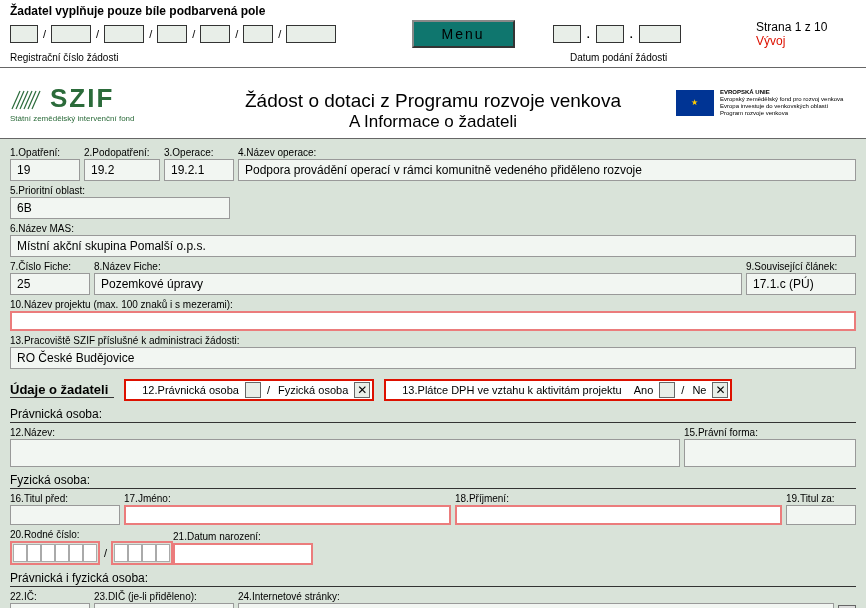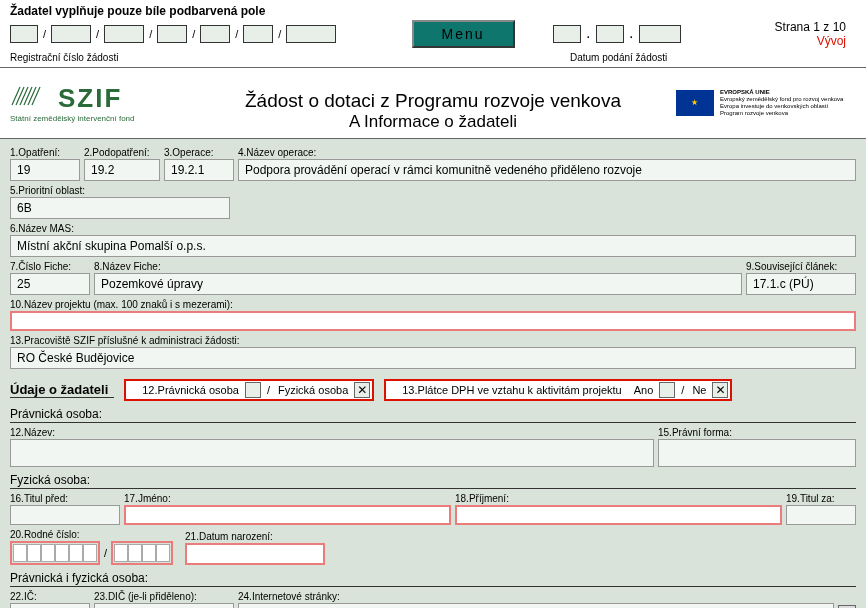--- a/index.html
+++ b/index.html
@@ -6,30 +6,30 @@
   body { font-family: Arial, sans-serif; font-size: 11px; background: #fff; width: 866px; }
   .page { width: 866px; }
   
   .top-instruction { font-weight: bold; font-size: 12px; padding: 4px 10px 2px; }
   .topbar { display: flex; align-items: center; padding: 0 10px 4px; gap: 4px; }
   .small-box { border: 1px solid #333; height: 18px; display: inline-block; background: #e8eee8; }
   .slash { padding: 0 1px; }
   .topbar-mid { flex-grow: 1; }
   .menu-btn { border: 2px outset #888; background: #0f766e; padding: 4px 28px; font-size: 14px; letter-spacing: 2px; }
   .dot { padding: 0 2px; font-weight: bold; }
-  .page-indicator { font-size: 12px; text-align: right; min-width: 100px; padding-right: 10px; }
+  .page-indicator { font-size: 12px; text-align: left; min-width: 100px; padding-right: 10px; }
   .vyvoj { color: #d10; font-size: 12px; }
   
   .under-labels { display: flex; padding: 0 10px 4px; font-size: 10px; border-bottom: 1px solid #666; }
   .reg-label { width: 280px; }
   .date-label { margin-left: 280px; }
   
   .header-band { display: flex; align-items: center; border-bottom: 1px solid #666; padding: 6px 10px; }
   .logo-block { width: 180px; }
-  .logo-main { display: flex; align-items: flex-start; gap: 14px; }
+  .logo-main { display: flex; align-items: center; gap: 6px; }
   .bars-icon svg { display: block; }
   .szif-text { font-size: 26px; font-weight: bold; letter-spacing: 2px; color: #2b6b3a; }
   .szif-sub { font-size: 8px; color: #2b6b3a; }
   .title-block { flex-grow: 1; text-align: center; margin-top: 16px; }
   .title1 { font-size: 19px; }
   .title2 { font-size: 17px; }
   .eu-block { display: flex; align-items: center; gap: 6px; width: 180px; }
   .eu-flag { width: 38px; height: 26px; background: #003494; position: relative; }
   .eu-flag::after { content: "★"; color: #fc0; font-size: 8px; position: absolute; left: 15px; top: 8px; }
   .eu-text { font-size: 6px; line-height: 1.2; }
@@ -213,21 +213,21 @@
       <span class="check">✕</span>
     </span>
   </div>
 
   <div class="sub-title">Právnická osoba:</div>
   <div class="row">
     <div class="field" style="flex:1">
           <div class="lbl">12.Název:</div>
           <div class="val" style="min-height:28px"></div>
         </div>
-    <div class="field" style="width:198px">
+    <div class="field" style="width:172px">
           <div class="lbl">15.Právní forma:</div>
           <div class="val" style="min-height:28px"></div>
         </div>
   </div>
 
   <div class="sub-title">Fyzická osoba:</div>
   <div class="row">
     <div class="field" style="width:110px">
           <div class="lbl">16.Titul před:</div>
           <div class="val"></div>
@@ -239,21 +239,21 @@
     <div class="field" style="flex:1">
           <div class="lbl">18.Příjmení:</div>
           <div class="val val-editable"></div>
         </div>
     <div class="field" style="width:70px">
           <div class="lbl">19.Titul za:</div>
           <div class="val"></div>
         </div>
   </div>
 
-  <div class="row" style="align-items:flex-end; gap:12px; margin-top:2px">
+  <div class="row" style="align-items:flex-end; gap:0; margin-top:2px">
     <div class="field">
       <div class="lbl">20.Rodné číslo:</div>
       <div class="digits-row">
         <span class="digits-wrap">
               <span class="digit-box"></span>
               <span class="digit-box"></span>
               <span class="digit-box"></span>
               <span class="digit-box"></span>
               <span class="digit-box"></span>
               <span class="digit-box"></span>

